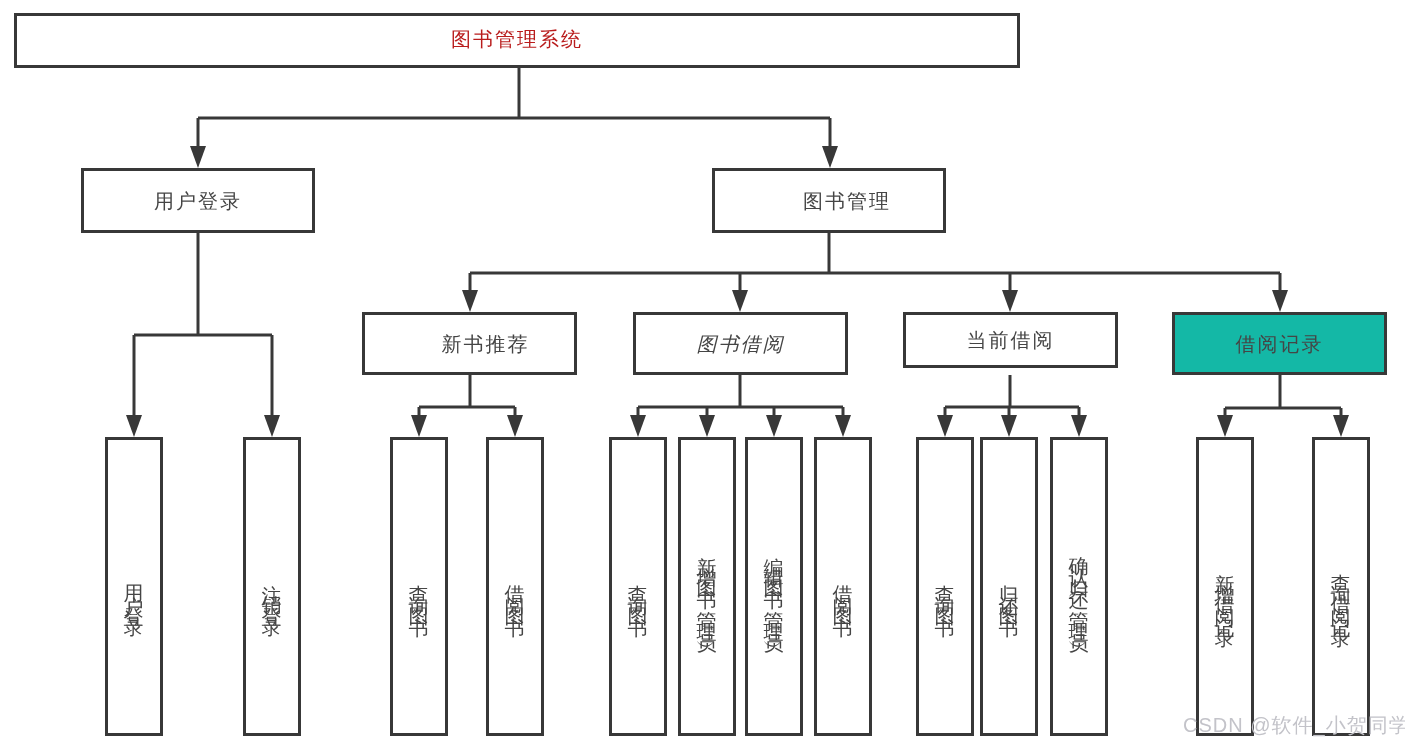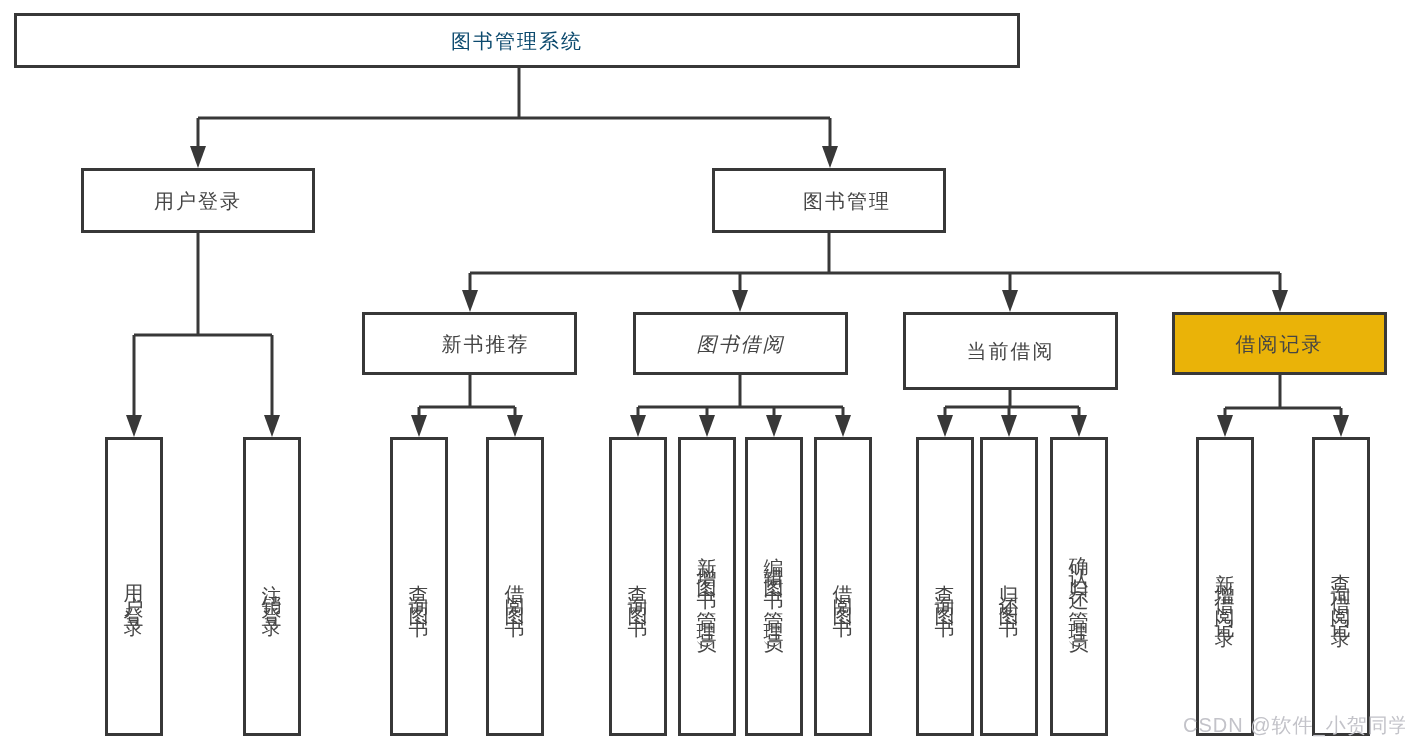--- a/index.html
+++ b/index.html
@@ -107,38 +107,38 @@
       <polygon points="1071,415 1087,415 1079,437" fill="#383838"></polygon>
       <line x1="1280" y1="375" x2="1280" y2="408" stroke="#383838" stroke-width="3"></line>
       <line x1="1225" y1="408" x2="1341" y2="408" stroke="#383838" stroke-width="3"></line>
       <line x1="1225" y1="408" x2="1225" y2="421" stroke="#383838" stroke-width="3"></line>
       <polygon points="1217,415 1233,415 1225,437" fill="#383838"></polygon>
       <line x1="1341" y1="408" x2="1341" y2="421" stroke="#383838" stroke-width="3"></line>
       <polygon points="1333,415 1349,415 1341,437" fill="#383838"></polygon>
     </svg>
   <div id="nodes">
       <div class="node" style="left: 14px; top: 13px; width: 1006px; height: 55px; border-color: rgb(56, 56, 56); background: rgb(255, 255, 255);">
-        <span class="node-label" style="color: #0c4a6e;">图书管理系统</span>
+        <span class="node-label" style="color: #b91c1c; font-family: Liberation Mono, monospace;">图书管理系统</span>
       </div>
       <div class="node" style="left: 81px; top: 168px; width: 234px; height: 65px; border-color: rgb(56, 56, 56); background: rgb(255, 255, 255);">
         <span class="node-label" style="color: rgb(69, 69, 69);">用户登录</span>
       </div>
       <div class="node" style="left: 712px; top: 168px; width: 234px; height: 65px; border-color: rgb(56, 56, 56); background: rgb(255, 255, 255); padding-left: 36px;">
         <span class="node-label" style="color: rgb(69, 69, 69);">图书管理</span>
       </div>
       <div class="node" style="left: 362px; top: 312px; width: 215px; height: 63px; border-color: rgb(56, 56, 56); background: rgb(255, 255, 255); padding-left: 32px;">
         <span class="node-label" style="color: rgb(69, 69, 69);">新书推荐</span>
       </div>
       <div class="node" style="left: 633px; top: 312px; width: 215px; height: 63px; border-color: rgb(56, 56, 56); background: rgb(255, 255, 255); font-style: italic;">
         <span class="node-label" style="color: rgb(69, 69, 69);">图书借阅</span>
       </div>
-      <div class="node" style="left: 903px; top: 312px; width: 215px; height: 78px; border-color: rgb(56, 56, 56); background: rgb(255, 255, 255);">
+      <div class="node" style="left: 903px; top: 312px; width: 215px; height: 56px; border-color: rgb(56, 56, 56); background: rgb(255, 255, 255);">
         <span class="node-label" style="color: rgb(69, 69, 69);">当前借阅</span>
       </div>
-      <div class="node" style="left: 1172px; top: 312px; width: 215px; height: 63px; border-color: rgb(56, 56, 56); background: #eab308;">
+      <div class="node" style="left: 1172px; top: 312px; width: 215px; height: 63px; border-color: rgb(56, 56, 56); background: #14b8a6;">
         <span class="node-label" style="color: rgb(69, 69, 69);">借阅记录</span>
       </div>
       <div class="node vertical" style="left: 105px; top: 437px; width: 58px; height: 299px; border-color: rgb(56, 56, 56); background: rgb(255, 255, 255);">
         <span class="node-label" style="color: rgb(69, 69, 69);">用户登录</span>
       </div>
       <div class="node vertical" style="left: 243px; top: 437px; width: 58px; height: 299px; border-color: rgb(56, 56, 56); background: rgb(255, 255, 255);">
         <span class="node-label" style="color: rgb(69, 69, 69);">注销登录</span>
       </div>
       <div class="node vertical" style="left: 390px; top: 437px; width: 58px; height: 299px; border-color: rgb(56, 56, 56); background: rgb(255, 255, 255);">
         <span class="node-label" style="color: rgb(69, 69, 69);">查询图书</span>

